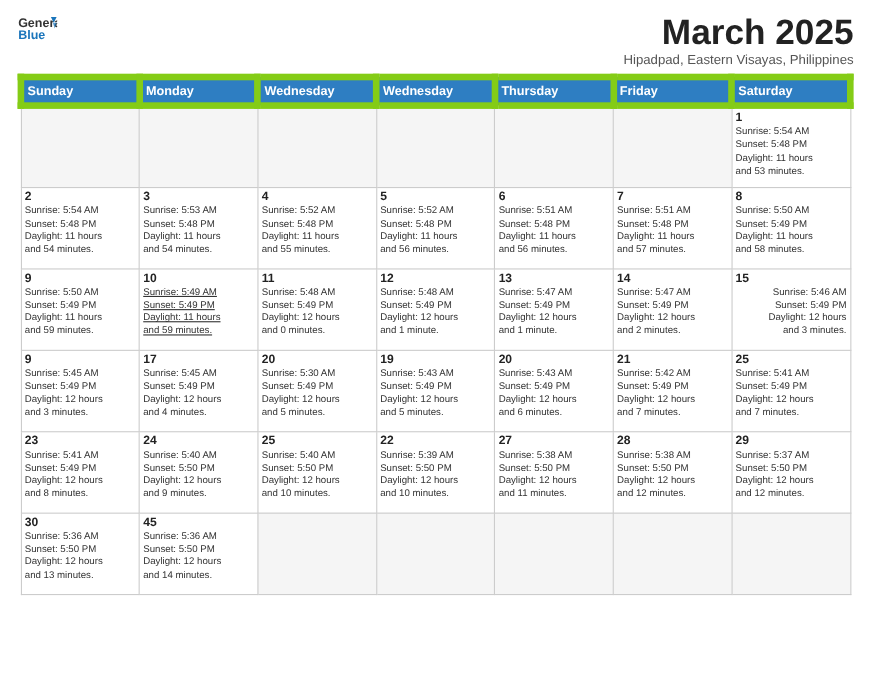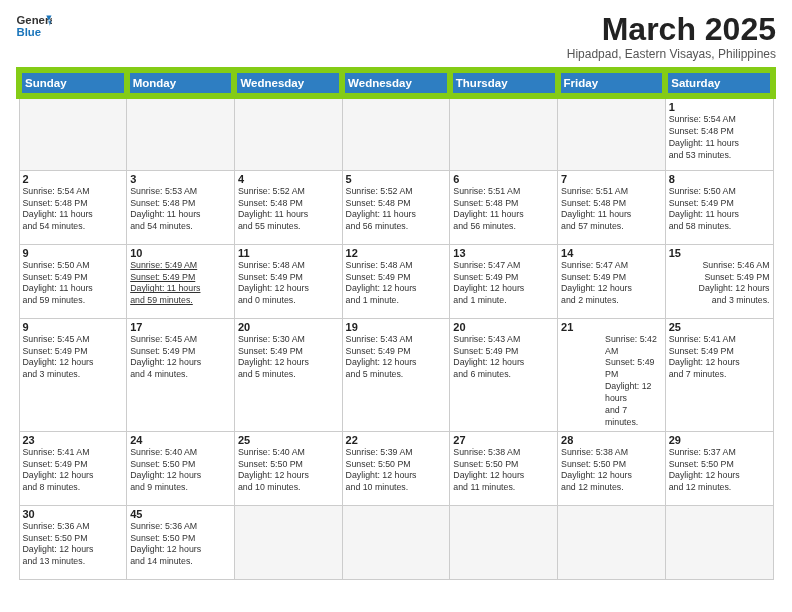--- a/index.html
+++ b/index.html
@@ -263,21 +263,21 @@
           </td>
           <td>
             <span class="day-num">20</span>
             <div class="day-info" style="white-space: pre-line;">Sunrise: 5:43 AM
 Sunset: 5:49 PM
 Daylight: 12 hours
 and 6 minutes.</div>
           </td>
           <td>
             <span class="day-num">21</span>
-            <div class="day-info" style="white-space: pre-line; margin-left: 44px;">Sunrise: 5:42 AM
+            <div class="day-info" style="white-space: pre-line;">Sunrise: 5:42 AM
 Sunset: 5:49 PM
 Daylight: 12 hours
 and 7 minutes.</div>
           </td>
           <td>
             <span class="day-num">25</span>
             <div class="day-info" style="white-space: pre-line;">Sunrise: 5:41 AM
 Sunset: 5:49 PM
 Daylight: 12 hours
 and 7 minutes.</div>

